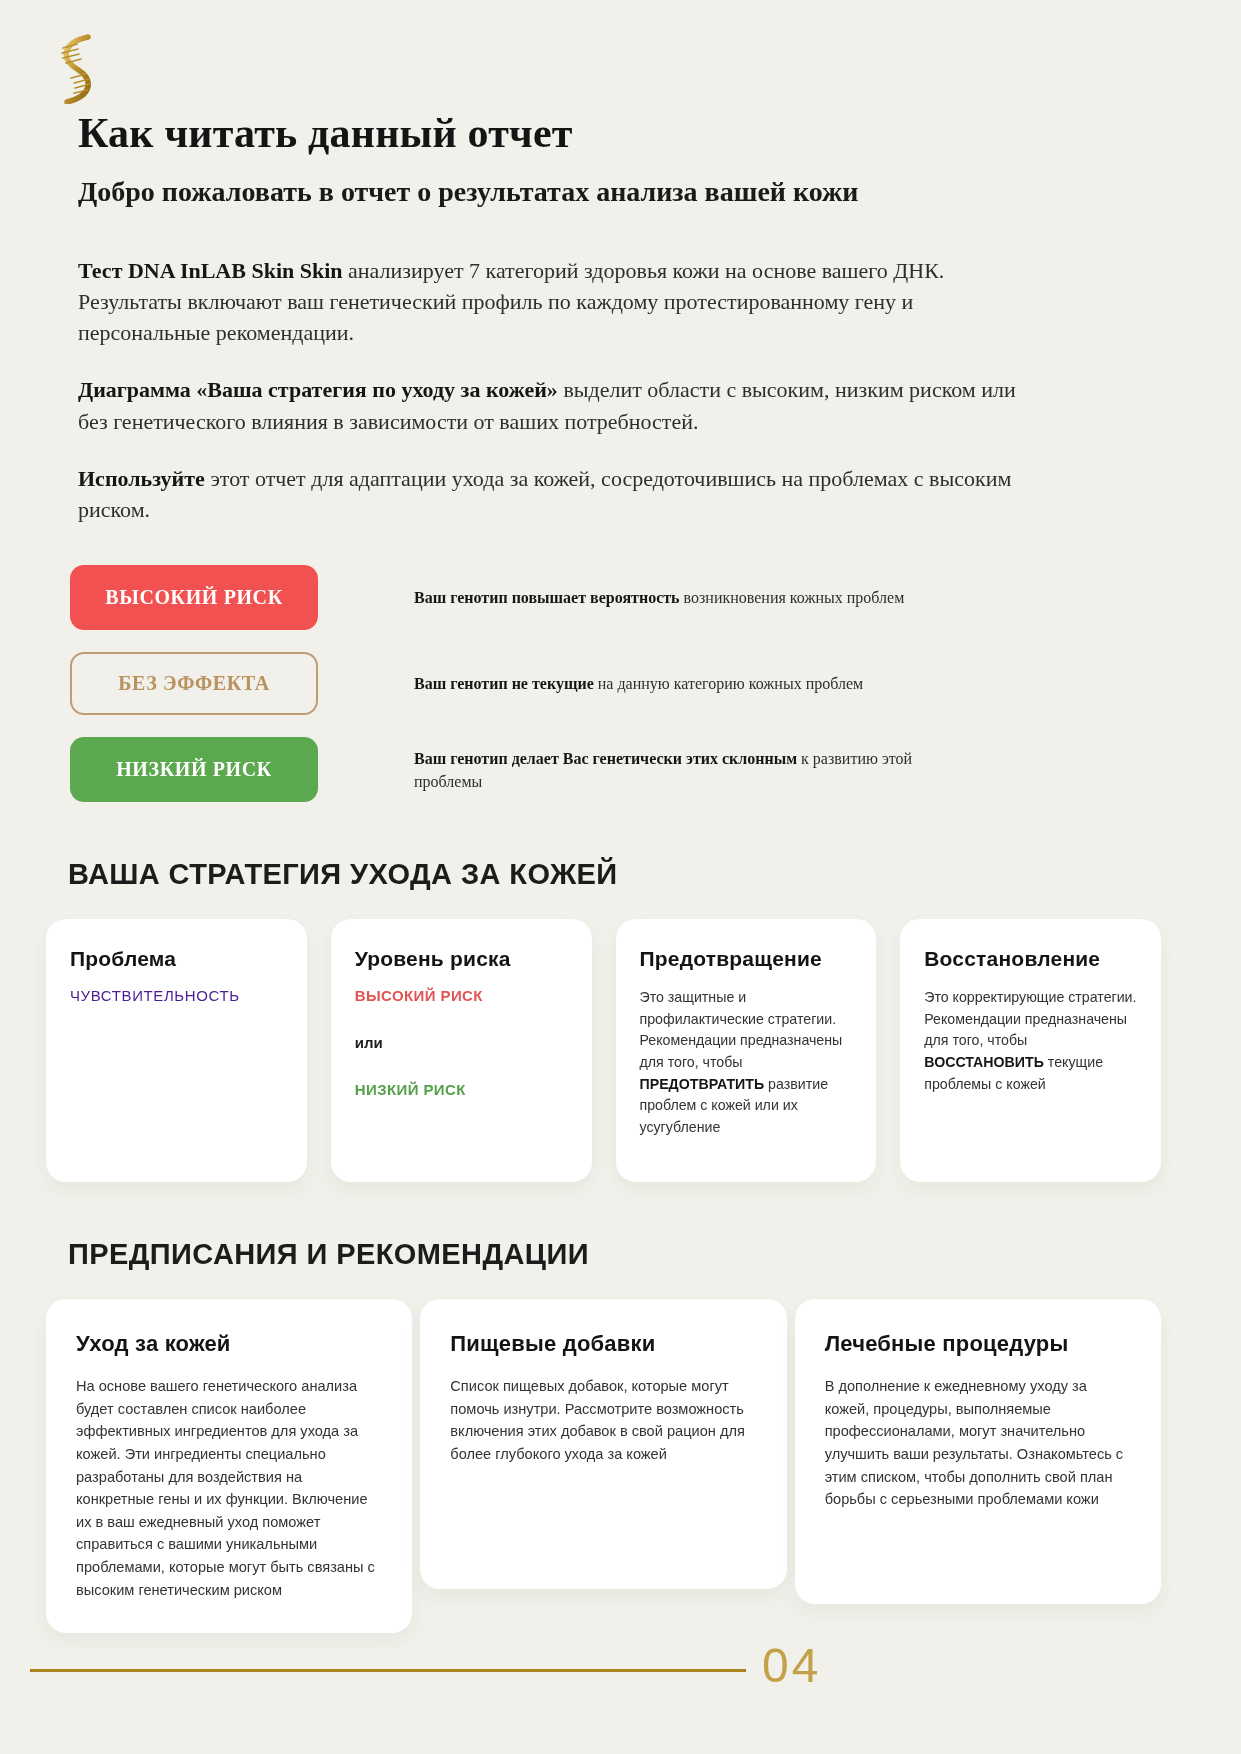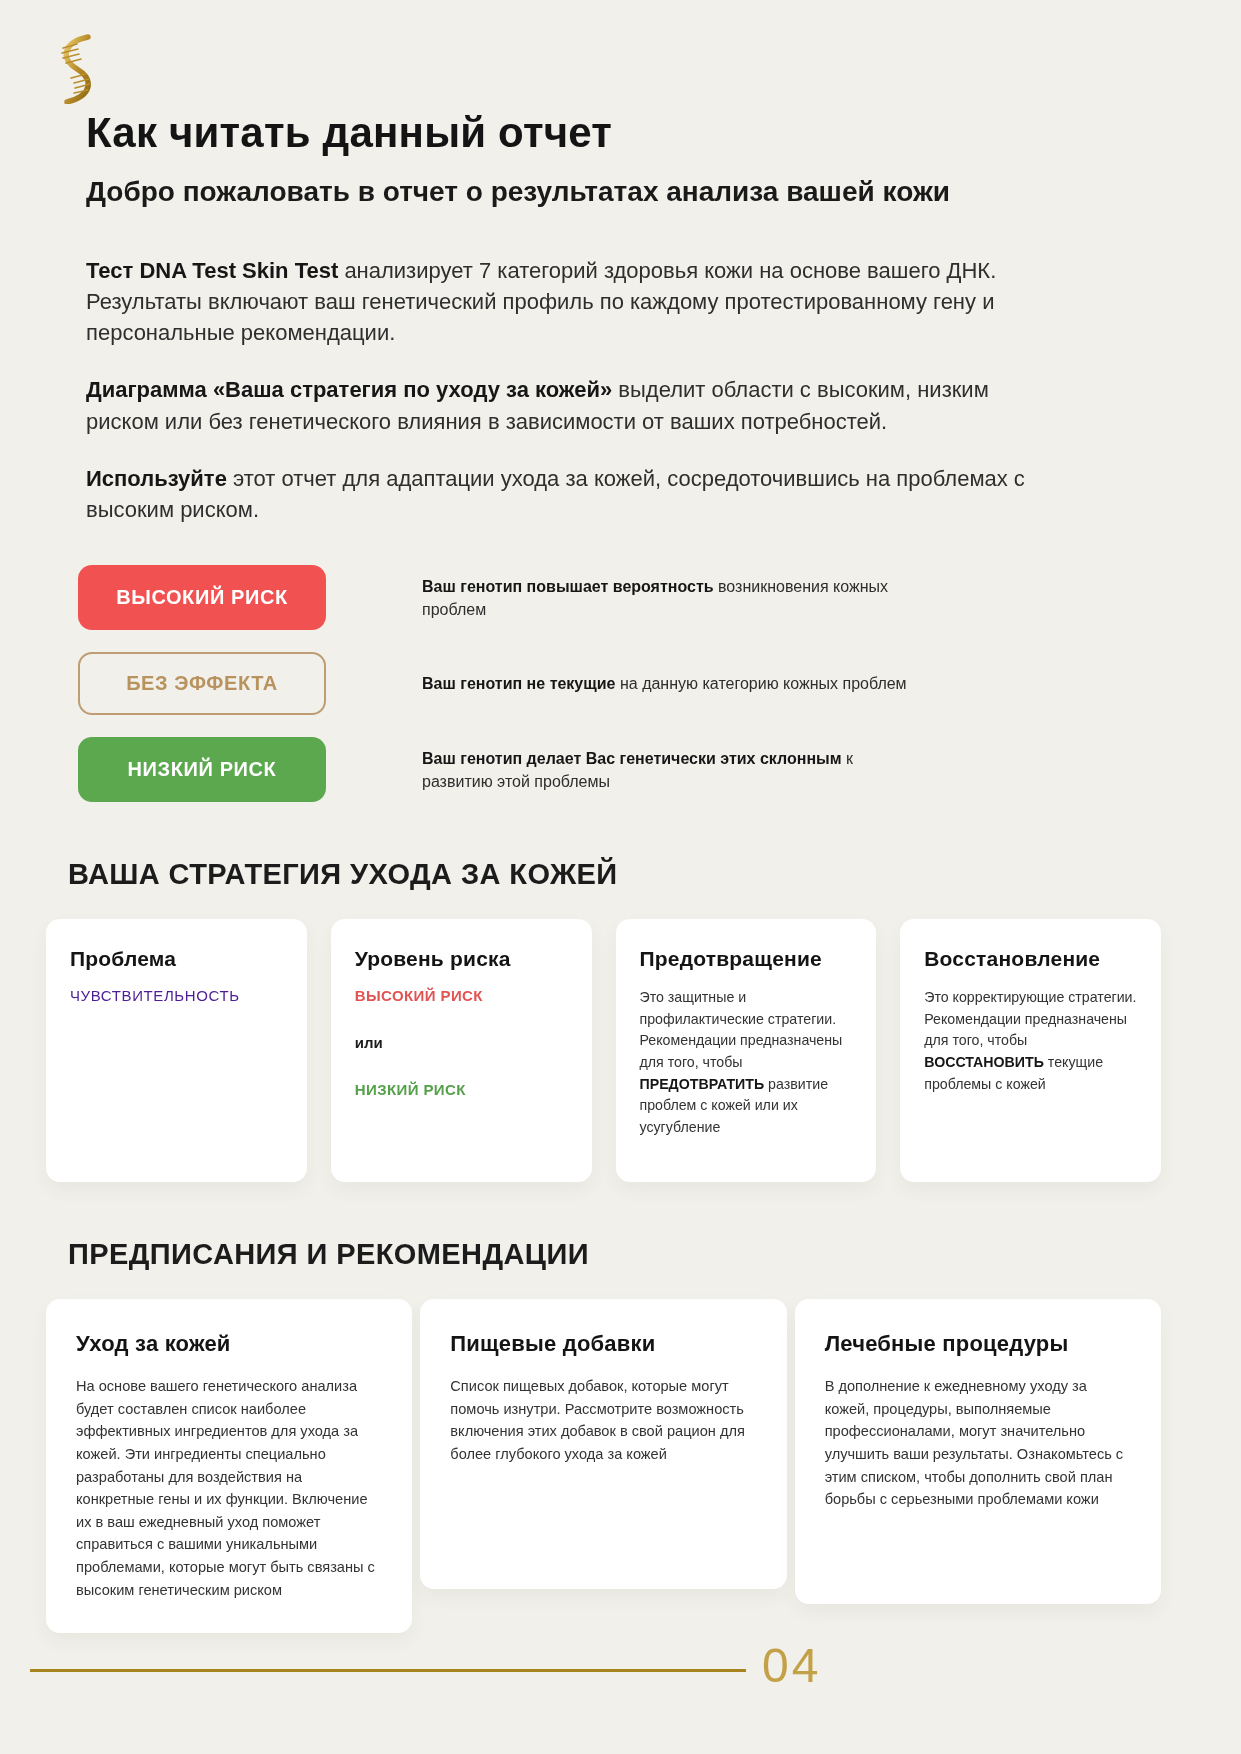--- a/index.html
+++ b/index.html
@@ -8,21 +8,21 @@
     background:#f1f0ea;
     font-family:"Liberation Sans","DejaVu Sans",sans-serif;
     color:#2b2b2b;
     position:relative;
     overflow:hidden;
   }
   .page{padding:34px 80px 0 46px;}
   
   .logo{display:block;margin:0 0 6px 0;}
   
-  .text-block{margin-left:40px;}
+  .text-block{margin-left:32px;font-family:Liberation Serif, serif;}
   h1.title{
     font-size:42px;line-height:1.1;margin:4px 0 18px 0;
     font-weight:800;color:#141414;letter-spacing:0.2px;
   }
   h2.subtitle{
     font-size:28px;line-height:1.3;margin:0 0 44px 0;
     font-weight:700;color:#1a1a1a;max-width:880px;
   }
   p.intro{
     font-size:22px;line-height:1.42;margin:0 0 26px 0;
@@ -45,21 +45,21 @@
   .badge-low{background:#5ba84f;color:#ffffff;}
   .legend-desc{font-size:16px;line-height:1.45;color:#2e2e2e;max-width:505px;}
   
   .section-heading{
     font-size:29px;font-weight:700;letter-spacing:0.4px;
     color:#1c1c1c;margin:56px 0 28px 22px;
   }
   
   .cards4{display:grid;grid-template-columns:repeat(4,1fr);gap:24px;align-items:stretch;}
   .card{
-    background:#ffffff;border-radius:14px;
+    background:#ffffff;border-radius:20px;
     box-shadow:0 8px 18px rgba(60,60,40,0.05);
     padding:28px 24px;box-sizing:border-box;
   }
   .cards4 .card{min-height:263px;}
   .card-title{font-size:21px;font-weight:800;color:#141414;margin:0 0 16px 0;letter-spacing:0.2px;}
   .card-value{font-size:15px;color:#4c1d95;letter-spacing:0.6px;}
   .risk-line{font-size:15px;font-weight:700;letter-spacing:0.4px;margin:0 0 0 0;}
   .risk-high-text{color:#e25454;margin-bottom:30px;}
   .risk-or{color:#1d1d1d;margin-bottom:30px;font-size:15px;font-weight:700;}
   .risk-low-text{color:#55a04b;}
@@ -105,21 +105,21 @@
         <path d="M28 49 L43 45"></path>
         <path d="M29 54 L44 50"></path>
         <path d="M28 59 L42 56"></path>
     </g>
   </svg>
 
   <div class="text-block">
     <h1 class="title">Как читать данный отчет</h1>
     <h2 class="subtitle">Добро пожаловать в отчет о результатах анализа вашей кожи</h2>
 
-    <p class="intro"><span class="b">Тест DNA Test Skin Test</span><span> анализирует 7 категорий здоровья кожи на основе вашего ДНК. Результаты включают ваш генетический профиль по каждому протестированному гену и персональные рекомендации.</span></p>
+    <p class="intro"><span class="b">Тест DNA InLAB Skin Skin</span><span> анализирует 7 категорий здоровья кожи на основе вашего ДНК. Результаты включают ваш генетический профиль по каждому протестированному гену и персональные рекомендации.</span></p>
     <p class="intro"><span class="b">Диаграмма «Ваша стратегия по уходу за кожей»</span><span> выделит области с высоким, низким риском или без генетического влияния в зависимости от ваших потребностей.</span></p>
     <p class="intro"><span class="b">Используйте</span><span> этот отчет для адаптации ухода за кожей, сосредоточившись на проблемах с высоким риском.</span></p>
 
     <div class="legend">
       <div class="legend-row">
         <div class="badge badge-high">ВЫСОКИЙ РИСК</div>
         <div class="legend-desc"><span class="b">Ваш генотип повышает вероятность</span><span> возникновения кожных проблем</span></div>
       </div>
       <div class="legend-row">
         <div class="badge badge-none">БЕЗ ЭФФЕКТА</div>

